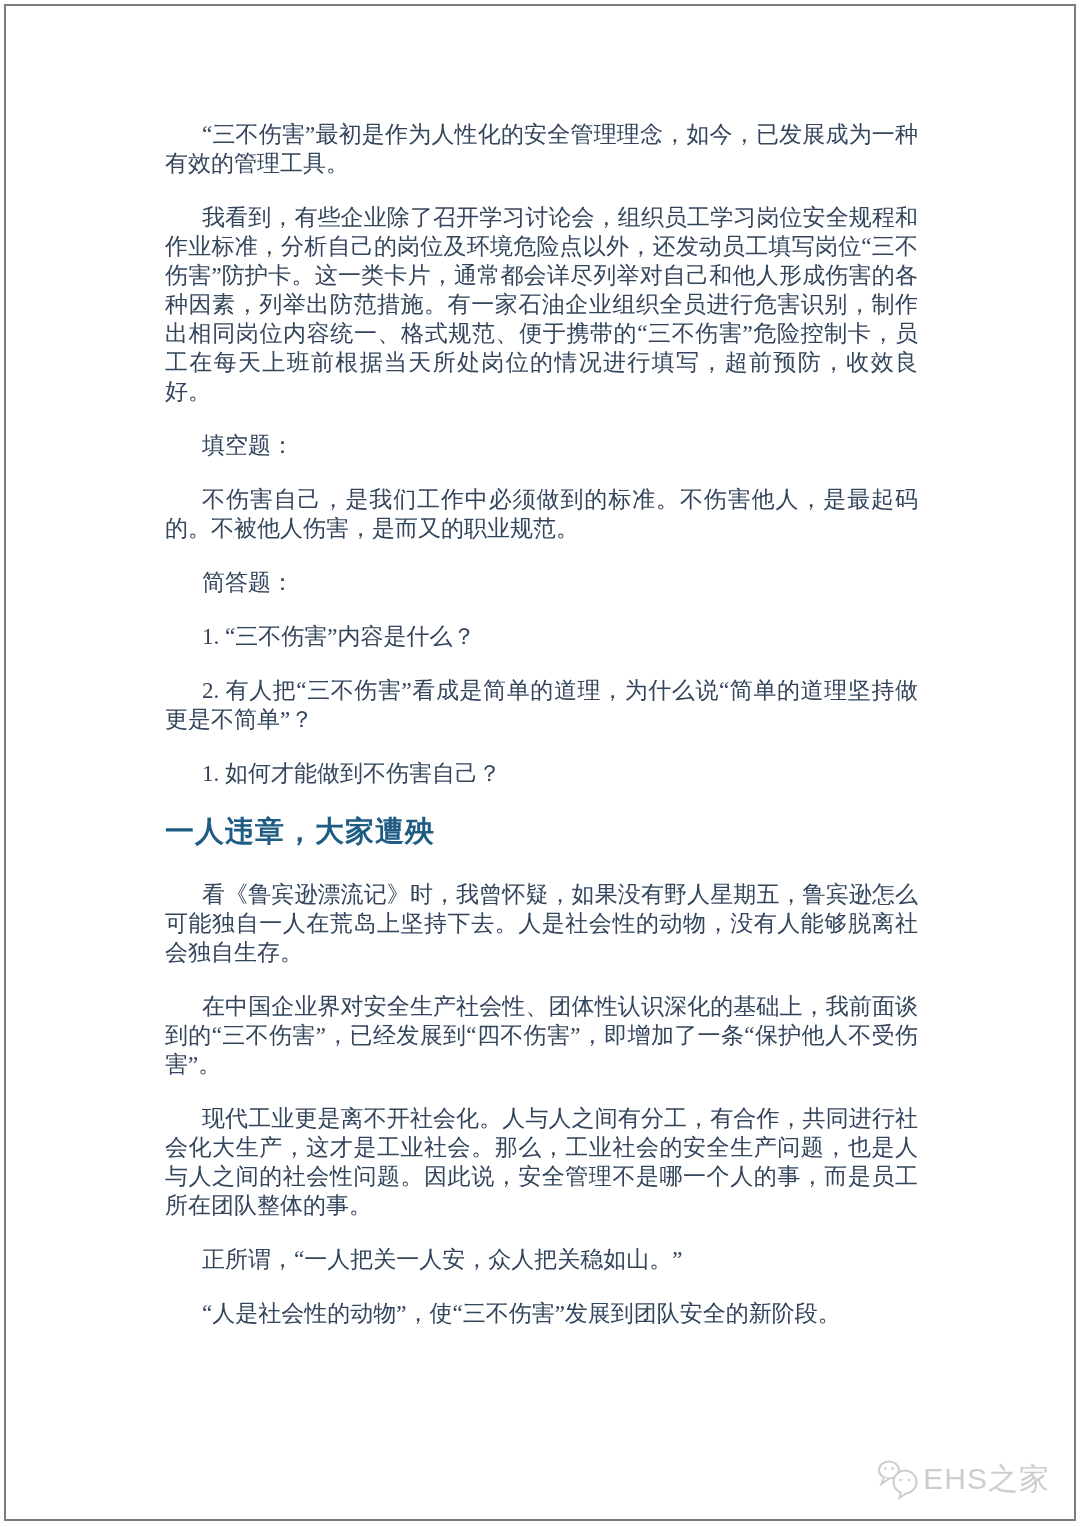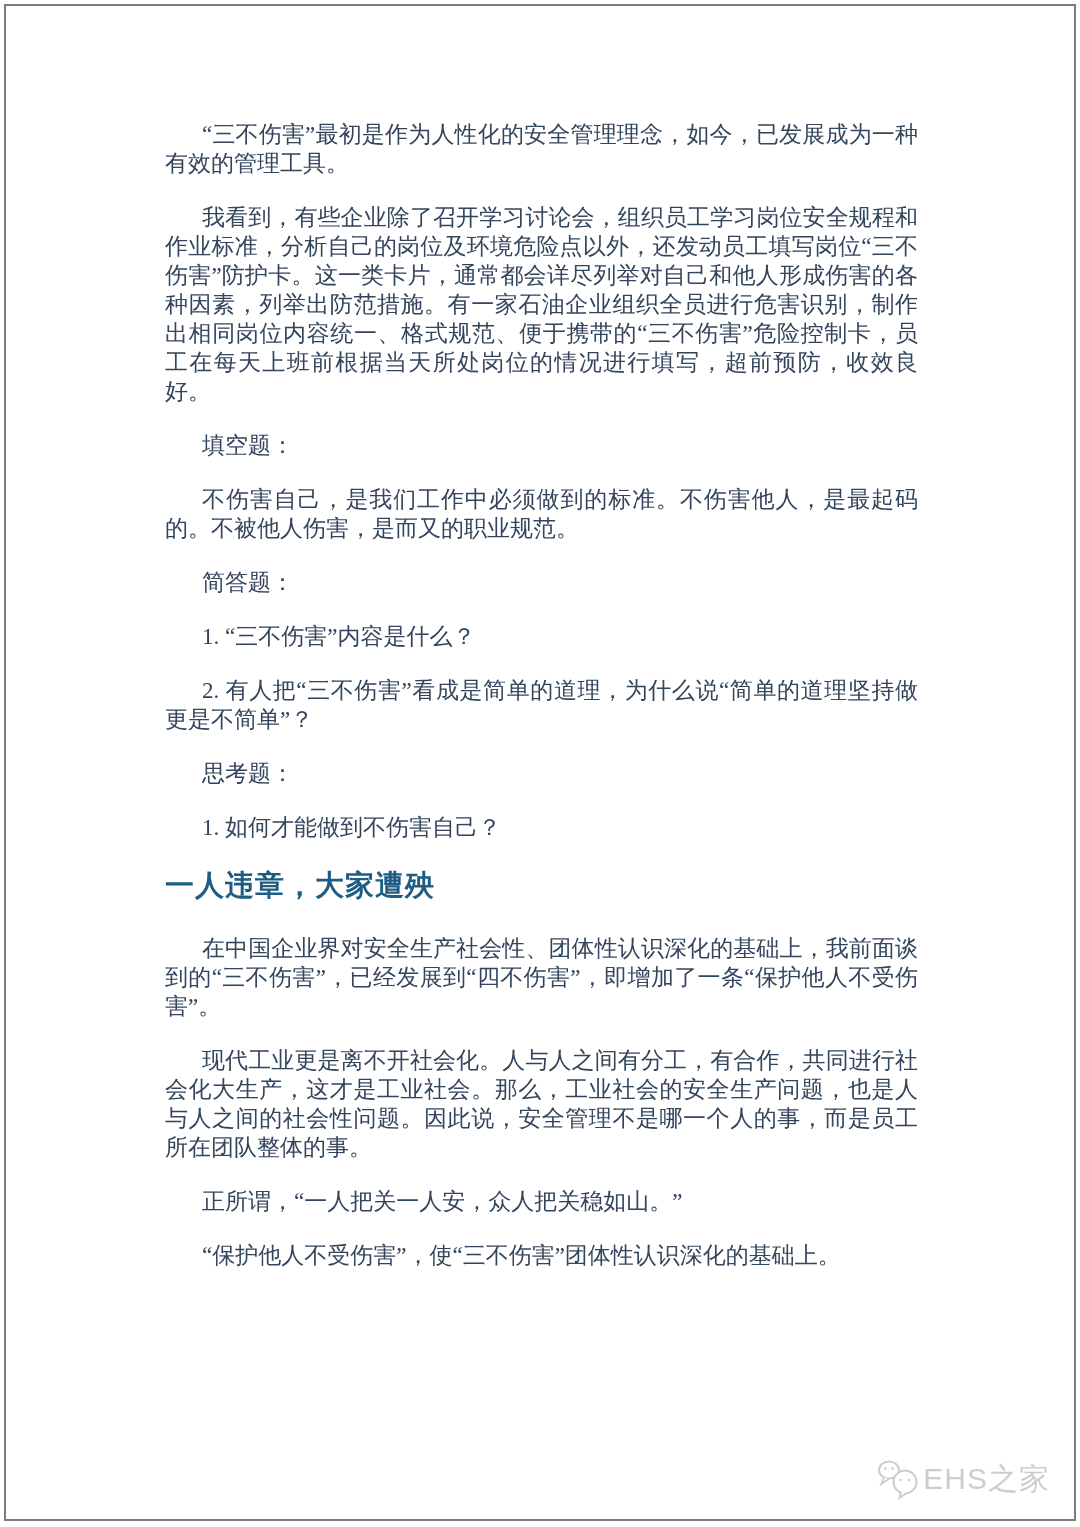--- a/index.html
+++ b/index.html
@@ -72,29 +72,29 @@
   <div class="page-frame"></div>
 
   <div class="content">
     <p>“三不伤害”最初是作为人性化的安全管理理念，如今，已发展成为一种有效的管理工具。</p>
     <p>我看到，有些企业除了召开学习讨论会，组织员工学习岗位安全规程和作业标准，分析自己的岗位及环境危险点以外，还发动员工填写岗位“三不伤害”防护卡。这一类卡片，通常都会详尽列举对自己和他人形成伤害的各种因素，列举出防范措施。有一家石油企业组织全员进行危害识别，制作出相同岗位内容统一、格式规范、便于携带的“三不伤害”危险控制卡，员工在每天上班前根据当天所处岗位的情况进行填写，超前预防，收效良好。</p>
     <p>填空题：</p>
     <p>不伤害自己，是我们工作中必须做到的标准。不伤害他人，是最起码的。不被他人伤害，是而又的职业规范。</p>
     <p>简答题：</p>
     <p>1. “三不伤害”内容是什么？</p>
     <p>2. 有人把“三不伤害”看成是简单的道理，为什么说“简单的道理坚持做更是不简单”？</p>
-    <p>思考题：</p>
     <p>1. 如何才能做到不伤害自己？</p>
 
     <h2 class="section-heading">一人违章，大家遭殃</h2>
 
+    <p>看《鲁宾逊漂流记》时，我曾怀疑，如果没有野人星期五，鲁宾逊怎么可能独自一人在荒岛上坚持下去。人是社会性的动物，没有人能够脱离社会独自生存。</p>
     <p>在中国企业界对安全生产社会性、团体性认识深化的基础上，我前面谈到的“三不伤害”，已经发展到“四不伤害”，即增加了一条“保护他人不受伤害”。</p>
     <p>现代工业更是离不开社会化。人与人之间有分工，有合作，共同进行社会化大生产，这才是工业社会。那么，工业社会的安全生产问题，也是人与人之间的社会性问题。因此说，安全管理不是哪一个人的事，而是员工所在团队整体的事。</p>
     <p>正所谓，“一人把关一人安，众人把关稳如山。”</p>
-    <p>“保护他人不受伤害”，使“三不伤害”团体性认识深化的基础上。</p>
+    <p>“人是社会性的动物”，使“三不伤害”发展到团队安全的新阶段。</p>
   </div>
 
   <div class="watermark">
     <span>
       <svg width="48" height="44" viewBox="0 0 48 44" fill="none" xmlns="http://www.w3.org/2000/svg">
         <ellipse cx="14" cy="13" rx="10" ry="8.5" stroke="#cdcdcd" stroke-width="2"></ellipse>
         <path d="M9 20.5 L6.5 27 L14 21.5" stroke="#cdcdcd" stroke-width="2" fill="#ffffff"></path>
         <circle cx="10.5" cy="11.5" r="1.3" fill="#cdcdcd"></circle>
         <circle cx="17.5" cy="11.5" r="1.3" fill="#cdcdcd"></circle>
         <circle cx="30" cy="25" r="11.5" stroke="#cdcdcd" stroke-width="2" fill="#ffffff"></circle>

